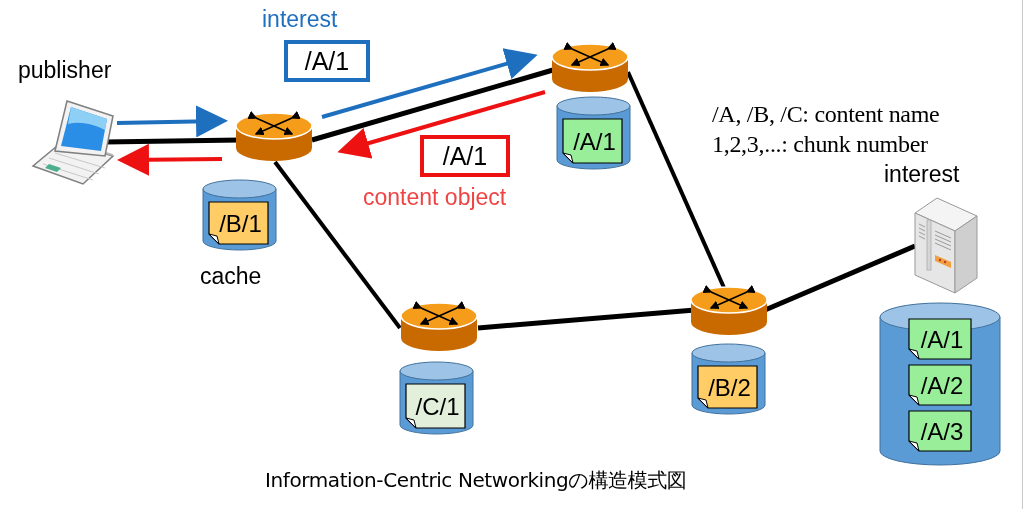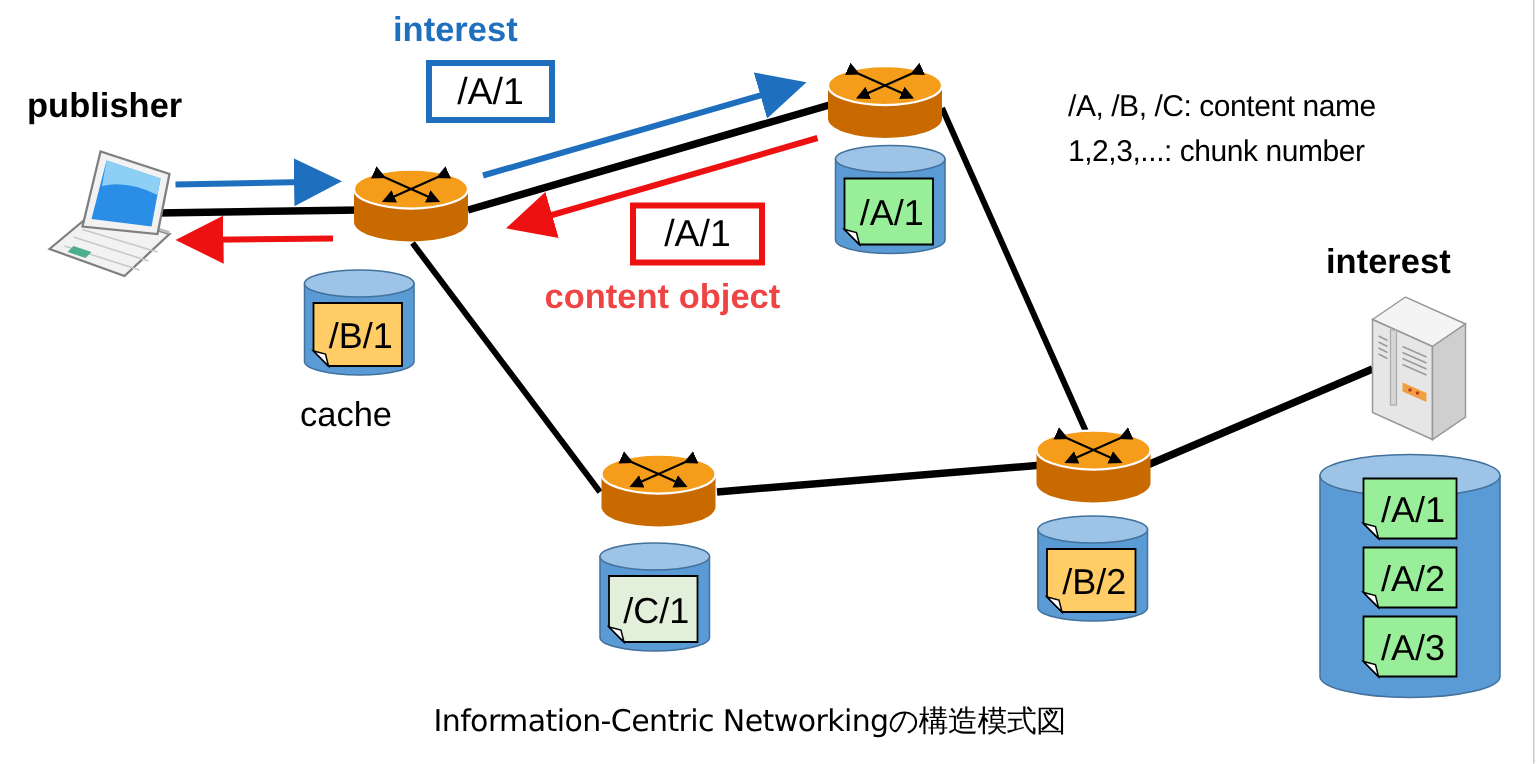--- a/index.html
+++ b/index.html
@@ -1,22 +1,22 @@
 <!DOCTYPE html>
 <html><head>
 <meta charset="utf-8">
 <style>
   html, body { margin:0; padding:0; background:#ffffff; }
   body { width:1025px; height:509px; overflow:hidden; position:relative; font-family:"Liberation Sans", "DejaVu Sans", sans-serif; }
   #stage { position:absolute; left:0; top:0; width:1025px; height:509px; }
   .right-border { position:absolute; left:1022px; top:0; width:1px; height:509px; background:#c8c8c8; }
   .lbl { position:absolute; white-space:nowrap; color:#000; }
-  .bold { font-weight:bold;text-align:right; }
+  .bold { font-weight:normal;text-align:right; }
   .name-box { position:absolute; background:#fff; font-size:25px; display:flex; align-items:center; justify-content:center; box-sizing:border-box; }
-  .legend-line { position:absolute; font-size:20px; white-space:nowrap; font-family:Liberation Sans, sans-serif; letter-spacing:-0.3px; }
+  .legend-line { position:absolute; font-size:24px; white-space:nowrap; font-family:Liberation Serif, serif; letter-spacing:-0.3px;margin-top:41px; }
   .caption { position:absolute; font-size:20px; white-space:nowrap; font-family:"DejaVu Sans", sans-serif; letter-spacing:-0.4px; }
   svg text { font-family:"Liberation Sans", "DejaVu Sans", sans-serif; }
 </style>
 </head>
 <body>
 
 <div id="stage">
 
   <svg width="1025" height="509" style="position:absolute;left:0;top:0;">
     <defs>
@@ -179,16 +179,16 @@
   <div class="name-box" style="left:284px;top:40px;width:86px;height:42px;border:4px solid #1f6fbf;">
     <span>/A/1</span>
   </div>
   <div class="name-box" style="left:420px;top:135px;width:90px;height:42px;border:4px solid #ee1111;">
     <span>/A/1</span>
   </div>
 
   <div class="legend-line" style="left:712px;top:60px;">/A, /B, /C: content name</div>
   <div class="legend-line" style="left:712px;top:90px;">1,2,3,...: chunk number</div>
 
-  <div class="caption" style="left:265px;top:467px;margin-left:24px;">Information-Centric Networkingの構造模式図</div>
+  <div class="caption" style="left:265px;top:467px;">Information-Centric Networkingの構造模式図</div>
 
   <div class="right-border"></div>
 </div>
 
 </body></html>

